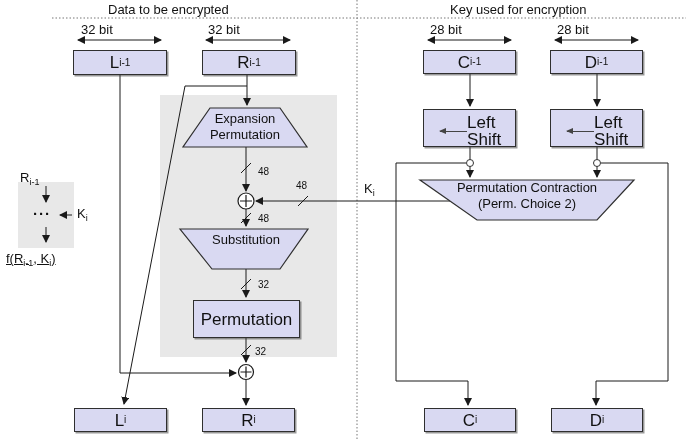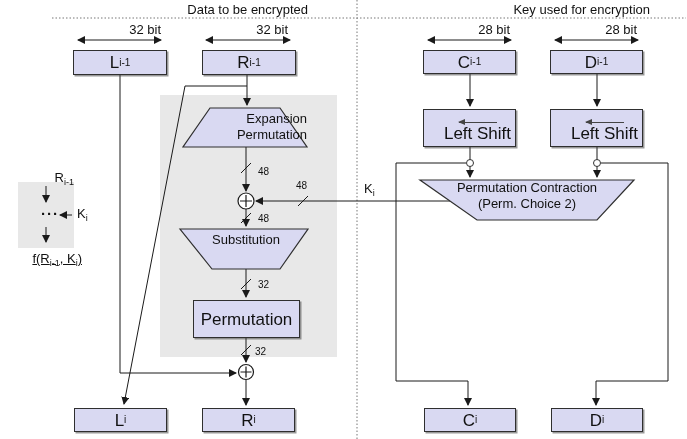--- a/index.html
+++ b/index.html
@@ -9,28 +9,28 @@
   }
   .layer-svg{position:absolute;left:0;top:0;z-index:2;}
   .panel{position:absolute;background:#e8e8e8;z-index:1;}
   .box{
     position:absolute;background:#d9d9f2;border:1px solid #2f2f2f;
     box-shadow:1.5px 1.5px 0 rgba(70,70,70,.55);
     display:flex;align-items:center;justify-content:center;
     font-size:17px;line-height:17px;z-index:3;box-sizing:border-box;
   }
   .box sub{font-size:10px;line-height:0;vertical-align:-4px;}
-  .ls{flex-direction:column;justify-content:center;padding-top:5px;padding-left:16px;}
+  .ls{justify-content:center;padding-top:5px;padding-left:16px;}
   .ls-arrow{position:relative;width:38px;height:1px;background:#444;margin:3px 0 2px;}
   .ls-arrow::before{
     content:"";position:absolute;left:-1px;top:-3px;width:0;height:0;
     border:3.5px solid transparent;border-right:7px solid #444;border-left:0;
   }
   .lbl{position:absolute;font-size:13px;line-height:15px;white-space:nowrap;z-index:4;}
-  .c{text-align:right;}
+  .c{text-align:left;}
   .trap-text{position:absolute;font-size:13px;line-height:16px;text-align:center;z-index:4;}
   .sub-s{font-size:9px;line-height:0;vertical-align:-3px;}
   .legend-dots{font-size:15px;font-weight:bold;letter-spacing:1px;}
   .big-num{font-size:10px;}
 </style>
 </head>
 <body>
 
 <div class="stage">
 
@@ -140,21 +140,21 @@
   </div>
   <div class="box ls" style="left:550px;top:109px;width:93px;height:38px;">
     <span class="ls-arrow"></span>
     <span>Left Shift</span>
   </div>
 
   <div class="box" style="left:193px;top:300px;width:107px;height:38px;">
     <span>Permutation</span>
   </div>
 
-  <div class="trap-text" style="left:183px;top:111px;width:124px;text-align:right;">
+  <div class="trap-text" style="left:183px;top:111px;width:124px;">
     <div>Expansion</div>
     <div>Permutation</div>
   </div>
   <div class="trap-text" style="left:180px;top:232px;width:132px;">
     <div>Substitution</div>
   </div>
   <div class="trap-text" style="left:427px;top:180px;width:200px;">
     <div>Permutation Contraction</div>
     <div>(Perm. Choice 2)</div>
   </div>

